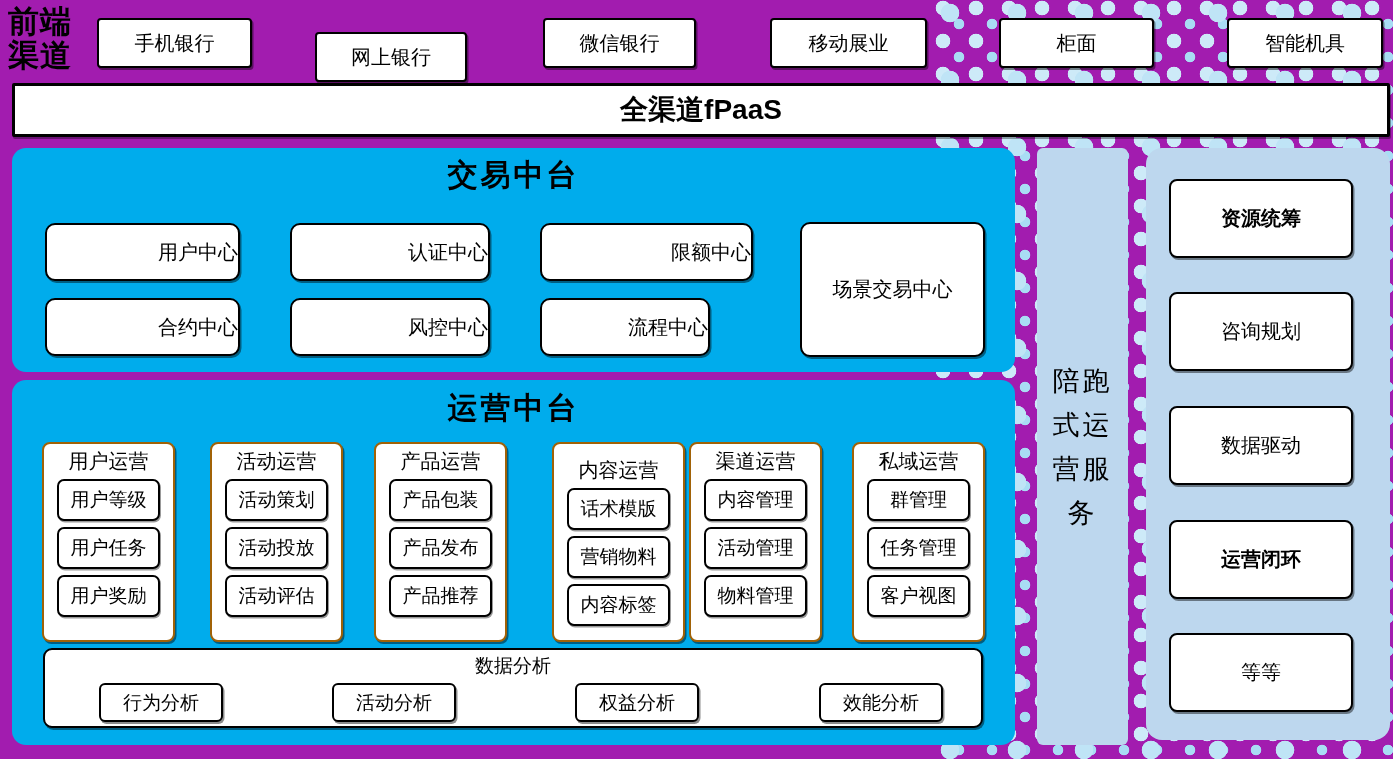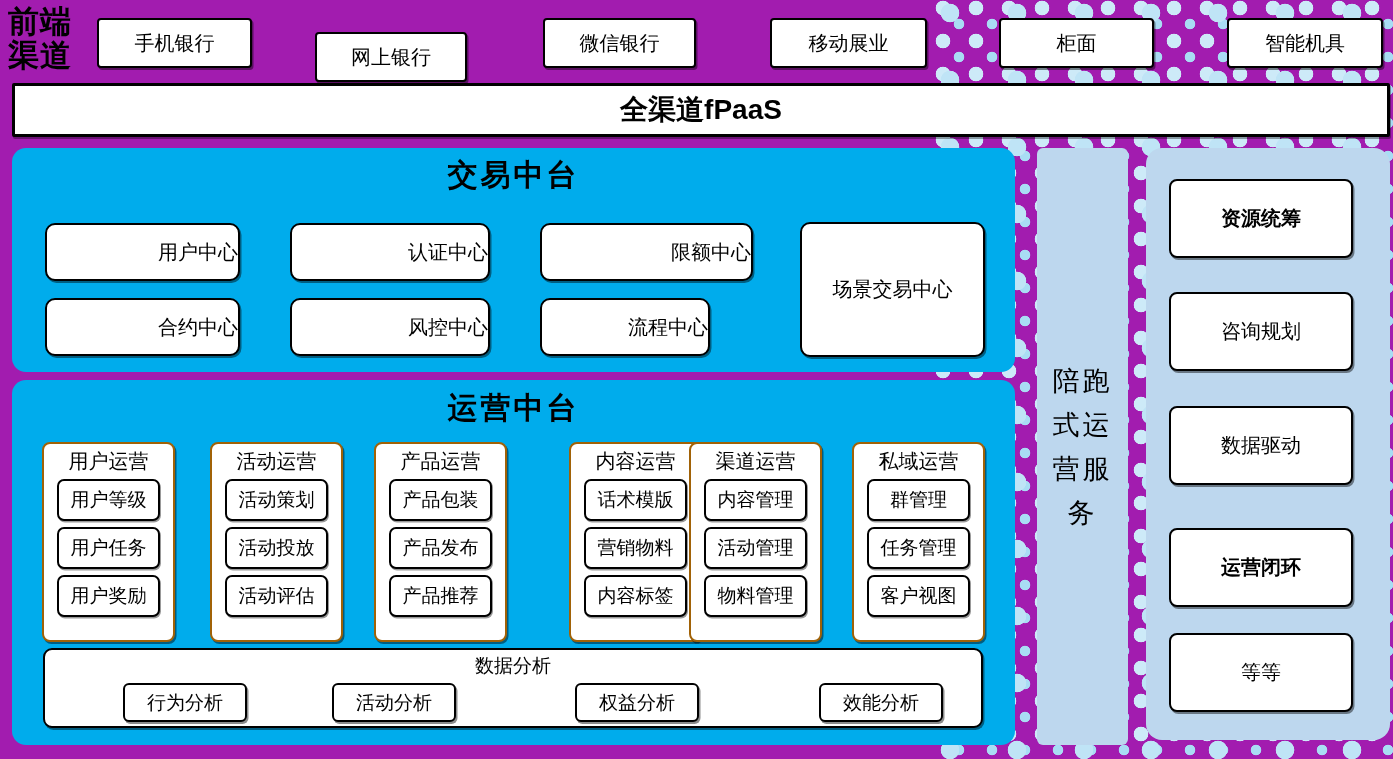--- a/index.html
+++ b/index.html
@@ -233,21 +233,21 @@
       <div class="op-sub">
           <span>产品包装</span>
         </div>
       <div class="op-sub">
           <span>产品发布</span>
         </div>
       <div class="op-sub">
           <span>产品推荐</span>
         </div>
     </div>
-    <div class="op-col" style="left:557px;">
+    <div class="op-col" style="left:540px;justify-content:center;">
       <div class="op-col-header">内容运营</div>
       <div class="op-sub">
           <span>话术模版</span>
         </div>
       <div class="op-sub">
           <span>营销物料</span>
         </div>
       <div class="op-sub">
           <span>内容标签</span>
         </div>
@@ -272,21 +272,21 @@
       <div class="op-sub">
           <span>任务管理</span>
         </div>
       <div class="op-sub">
           <span>客户视图</span>
         </div>
     </div>
 
     <div class="analysis">
       <div class="analysis-title">数据分析</div>
-      <div class="wbox analysis-box" style="left:54px;margin-left:24px;">
+      <div class="wbox analysis-box" style="left:54px;">
           <span>行为分析</span>
         </div>
       <div class="wbox analysis-box" style="left:287px;">
           <span>活动分析</span>
         </div>
       <div class="wbox analysis-box" style="left:530px;">
           <span>权益分析</span>
         </div>
       <div class="wbox analysis-box" style="left:774px;">
           <span>效能分析</span>
@@ -301,21 +301,21 @@
   <div class="layer right-panel">
     <div class="wbox rp-box rp-bold" style="top:31px;">
         <span>资源统筹</span>
       </div>
     <div class="wbox rp-box" style="top:144px;">
         <span>咨询规划</span>
       </div>
     <div class="wbox rp-box" style="top:258px;">
         <span>数据驱动</span>
       </div>
-    <div class="wbox rp-box rp-bold" style="top:372px;margin-top:8px;">
+    <div class="wbox rp-box rp-bold" style="top:372px;">
         <span>运营闭环</span>
       </div>
     <div class="wbox rp-box" style="top:485px;">
         <span>等等</span>
       </div>
   </div>
 
 </div>
 
 </body></html>

